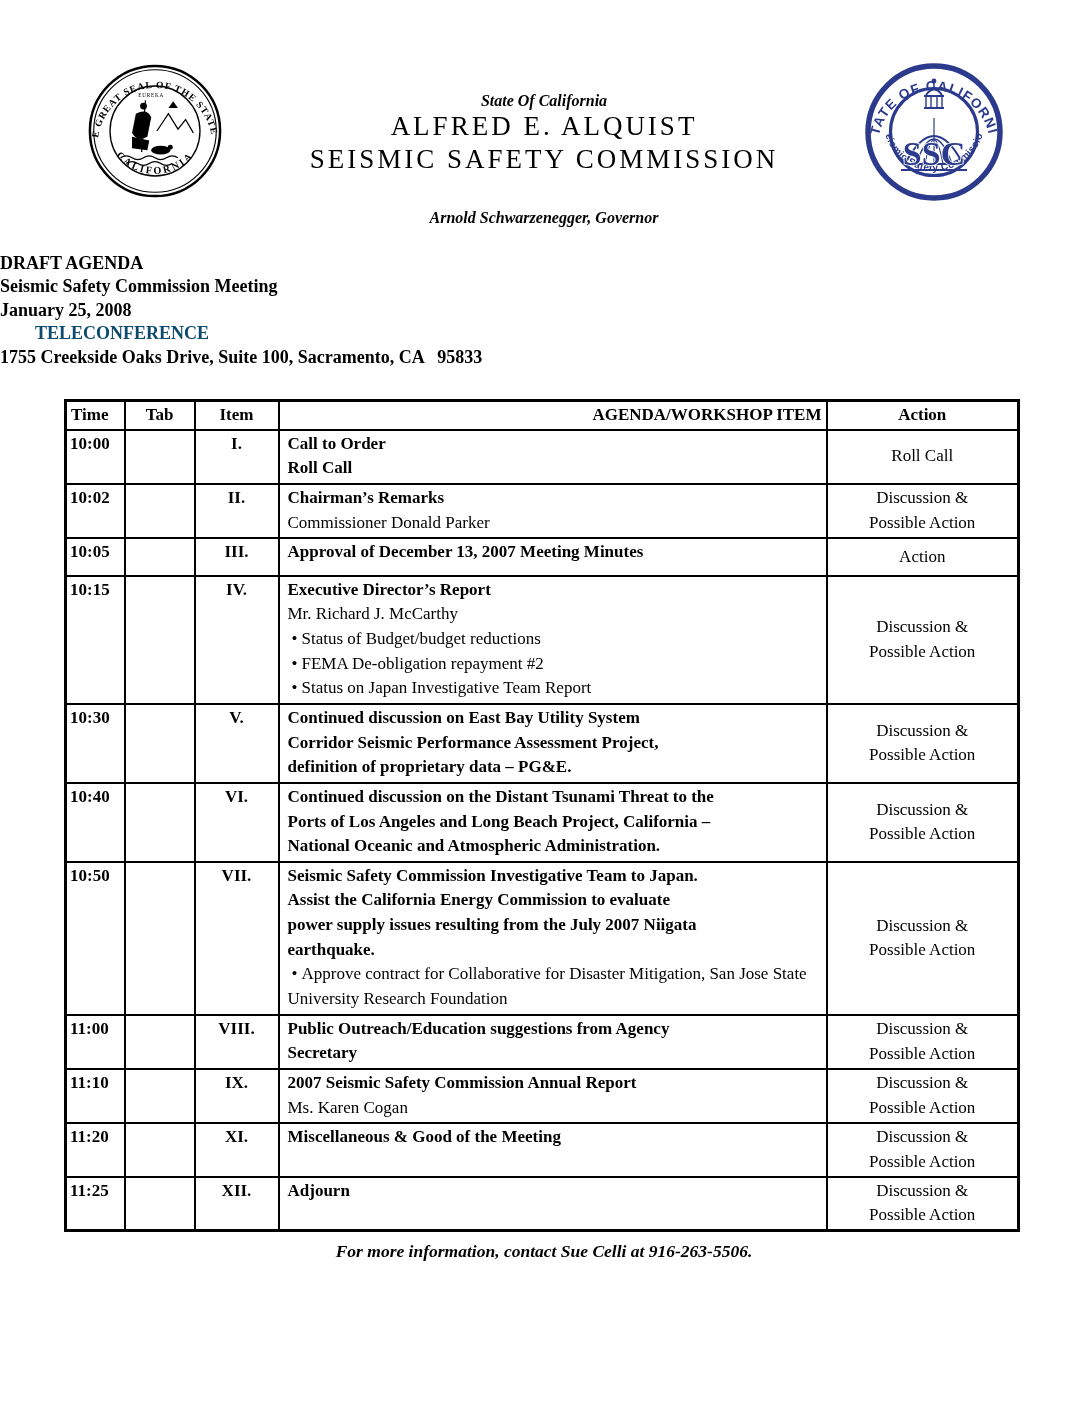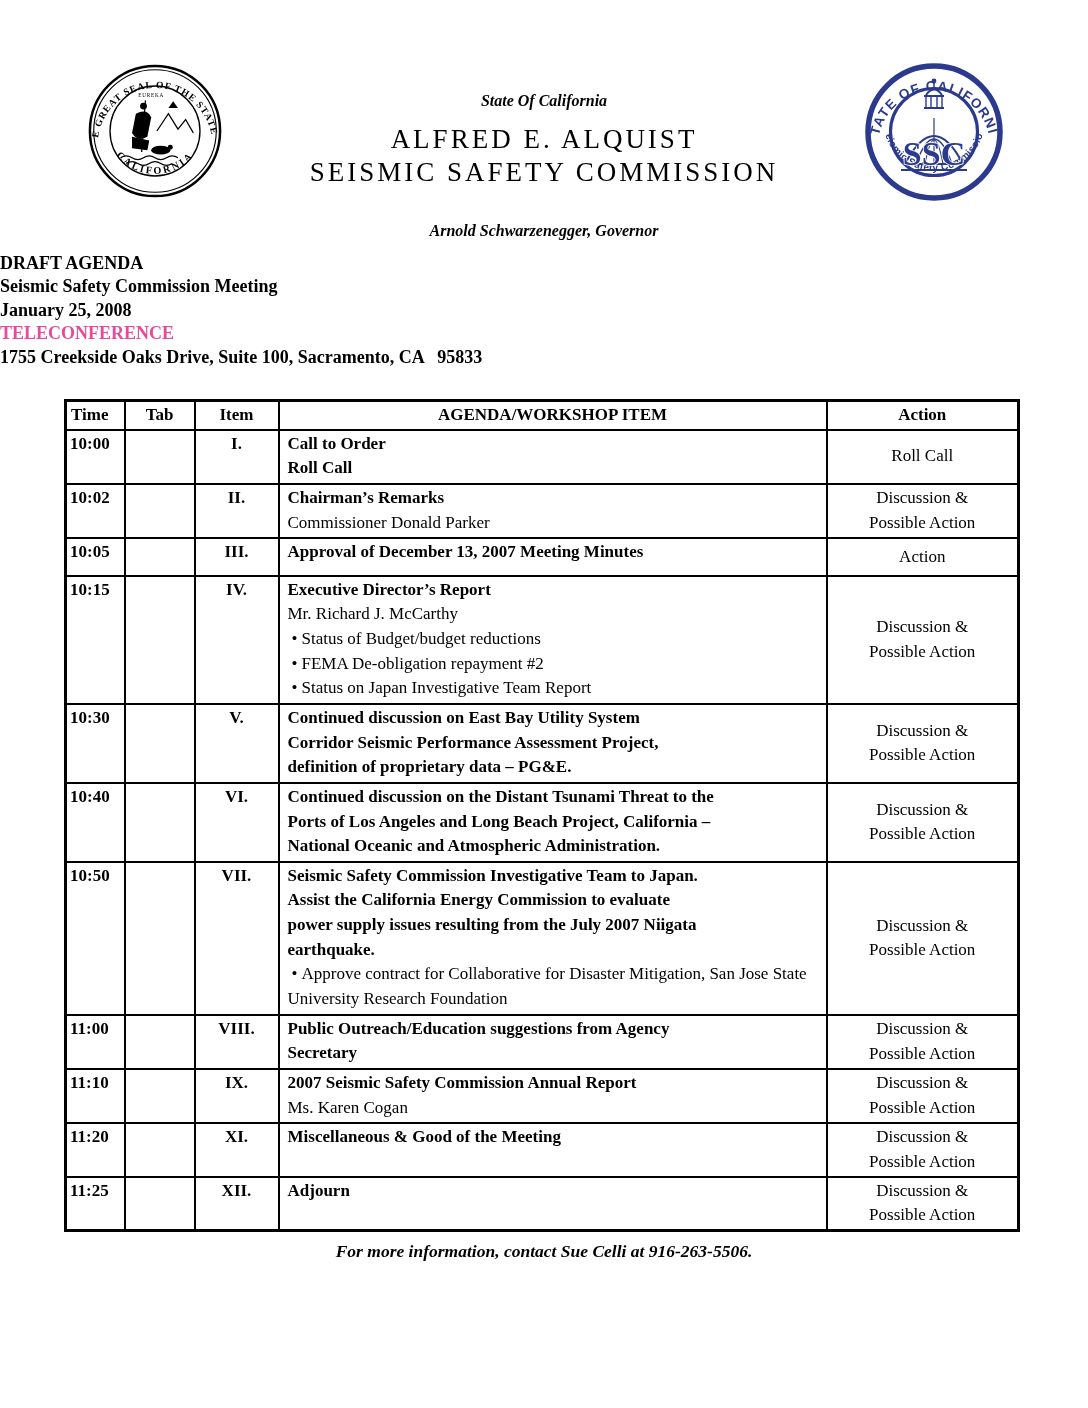--- a/index.html
+++ b/index.html
@@ -12,39 +12,39 @@
     overflow:hidden;
   }
   .page { width:1088px; height:1408px; position:relative; }
 
   
   .header { position:relative; height:240px; }
   .seal-left { position:absolute; left:88px; top:64px; width:134px; height:134px; }
   .logo-right { position:absolute; left:864px; top:62px; width:140px; height:140px; }
   .header-text { position:absolute; left:0; right:0; top:92px; text-align:center; }
   .state-line { font-weight:bold; font-style:italic; font-size:16px; }
-  .org-title { font-size:27px; letter-spacing:3px; line-height:1.22; margin-top:13px; font-weight:normal; }
+  .org-title { font-size:27px; letter-spacing:3px; line-height:1.22; margin-top:0; font-weight:normal; }
   .governor-line { font-weight:bold; font-style:italic; font-size:16px; margin-top:33px; }
 
   
   .meeting { text-align:left; font-weight:bold; font-size:18px; line-height:1.3; margin-top:12px; }
-  .meeting .teleconference { color:#ec4899; }
+  .meeting .teleconference { color:#0c4a6e;padding-left:35px; }
   .meeting .address { white-space:pre-wrap; }
 
   
   table.agenda {
     border-collapse:collapse; table-layout:fixed;
     width:953px; margin:30px 0 0 64px;
     border:3px solid #000;
   }
   table.agenda th, table.agenda td { border:2px solid #000; font-size:17px; line-height:1.45; }
   table.agenda th { padding:1px 4px; font-weight:bold; }
   th.h-time { text-align:left; padding-left:3px;margin-top:20px; }
   th.h-tab, th.h-item, th.h-action { text-align:center; }
-  th.h-agenda { text-align:center; padding-left:8px; }
+  th.h-agenda { text-align:right; padding-left:8px; }
   td.c-time { font-weight:bold; vertical-align:top; text-align:left; padding:1px 2px 10px 3px; }
   td.c-tab { vertical-align:top; }
   td.c-item { font-weight:bold; vertical-align:top; text-align:center; padding:1px 2px; }
   td.c-content { vertical-align:top; padding:1px 6px 2px 8px; }
   td.c-action { text-align:center; vertical-align:middle; padding:1px 4px; }
   .line.bold { font-weight:bold; }
   .line.regular { font-weight:normal; }
   .line.italic { font-weight:bold; font-style:italic; }
   .line.bullet { font-weight:normal; }
   .bullet-dot { display:inline-block; width:14px; text-align:center; }

